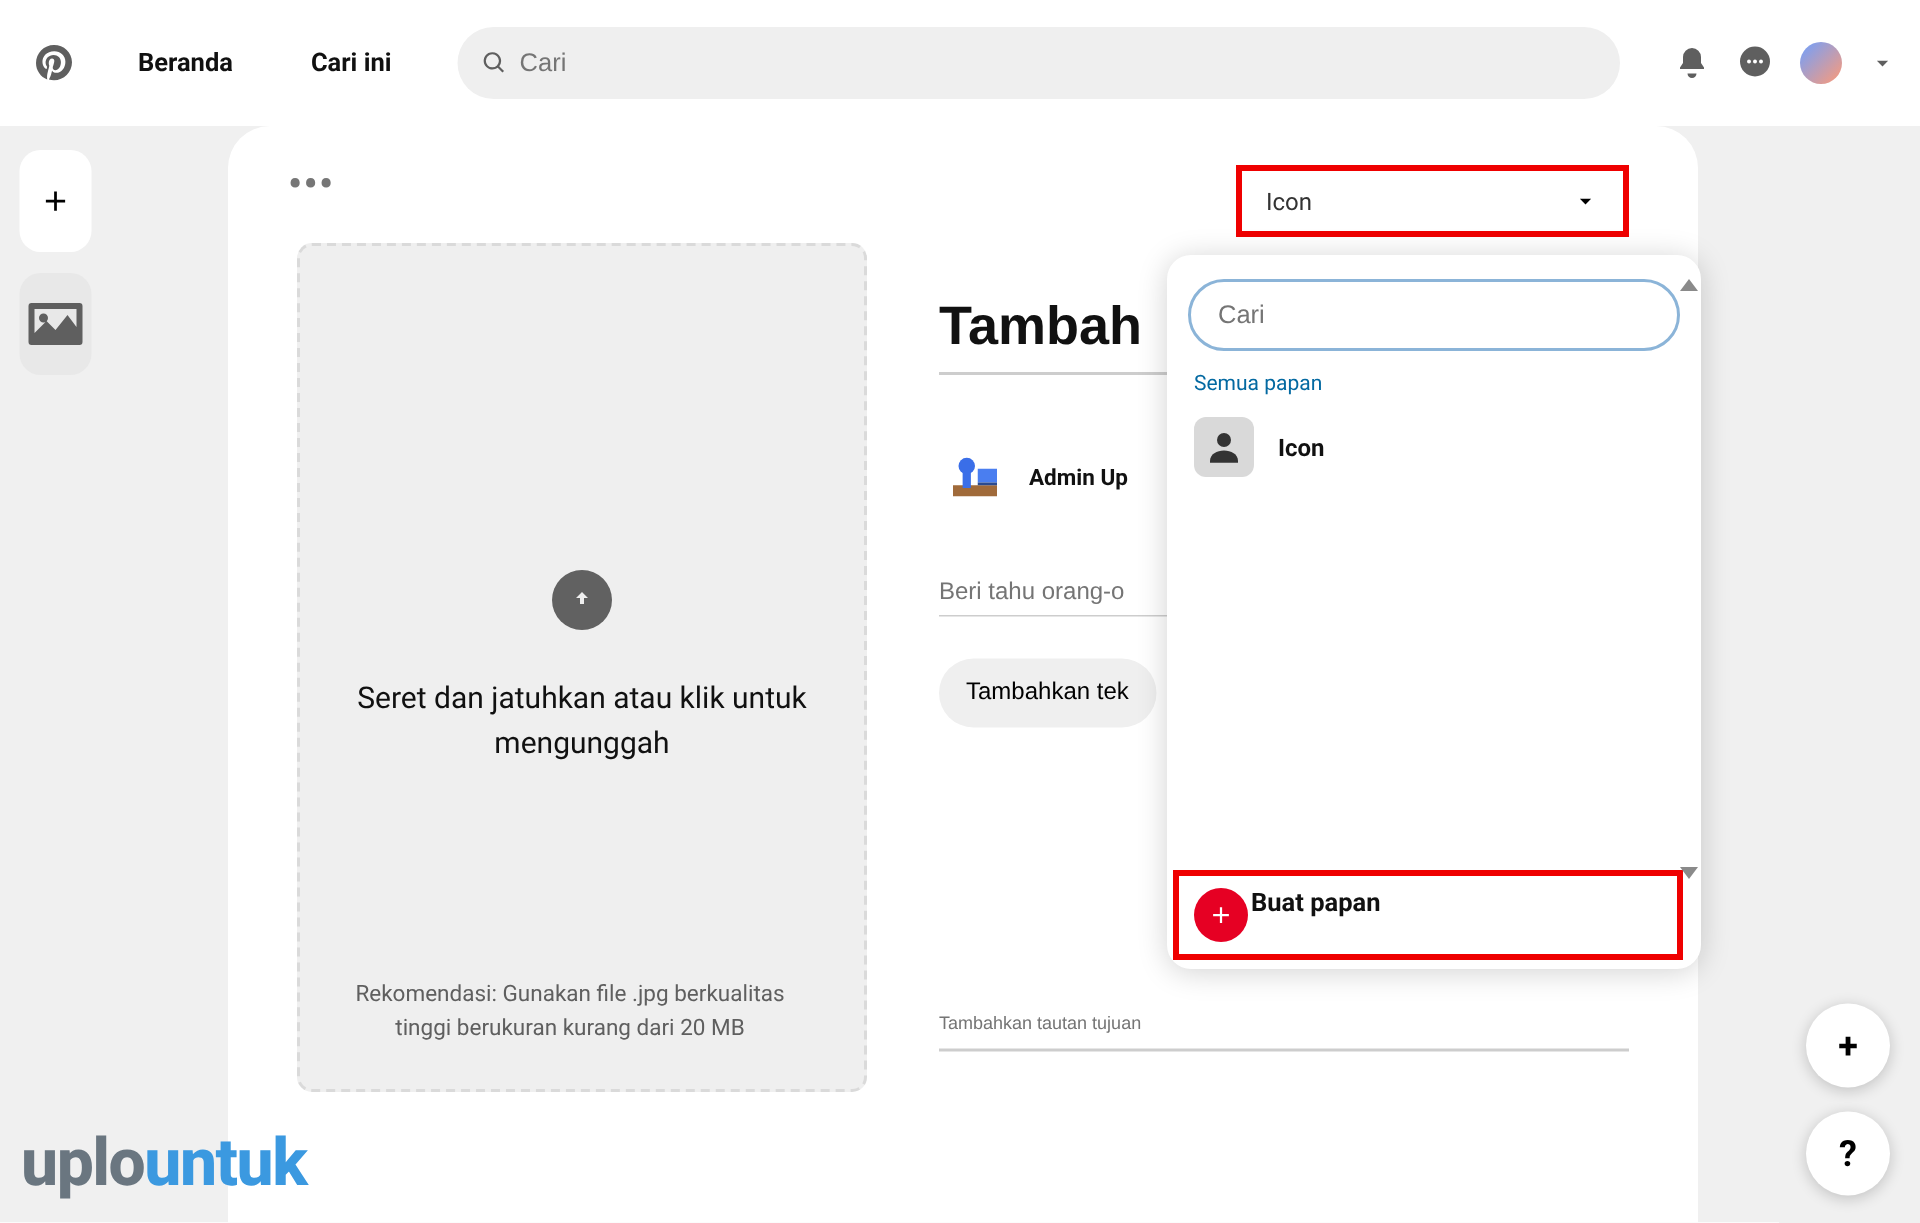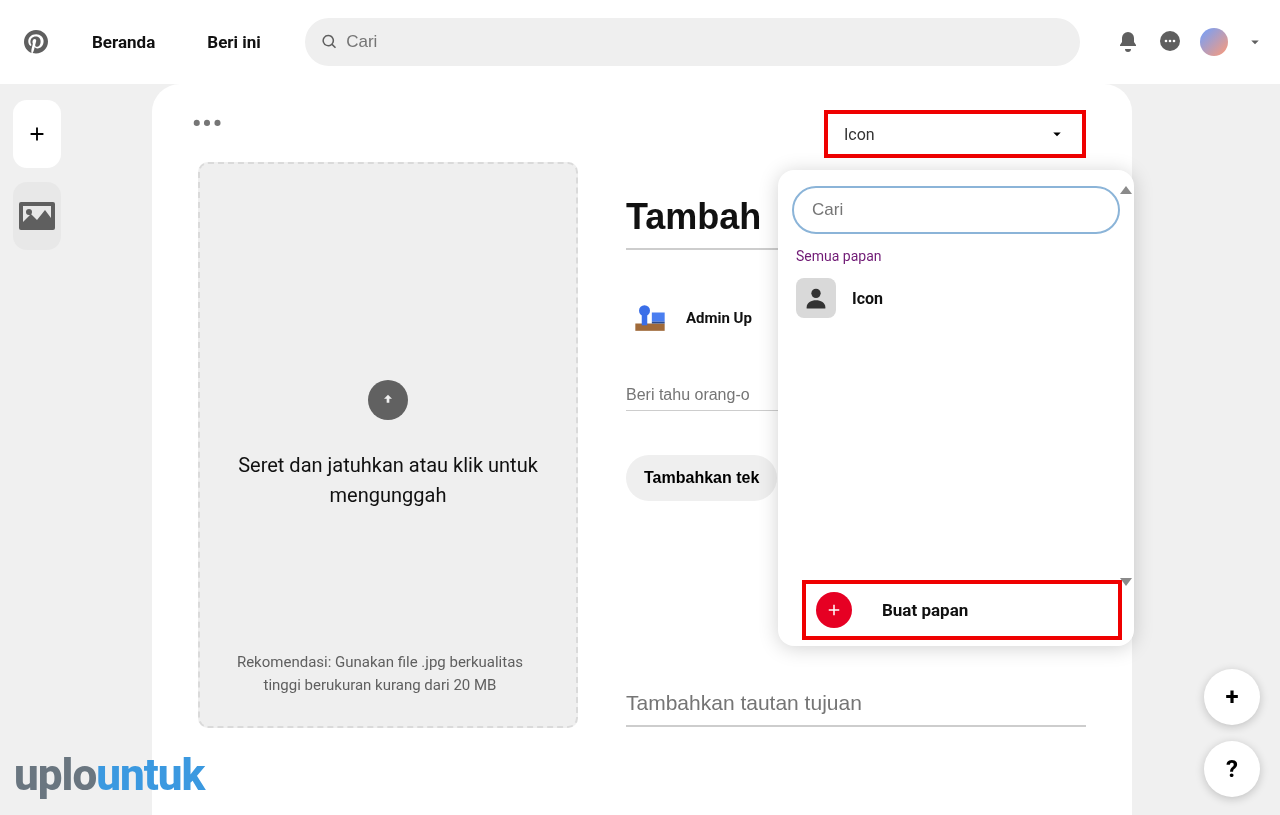--- a/index.html
+++ b/index.html
@@ -35,42 +35,42 @@
   .upload-text { font-size:20px; color:#111; text-align:center; line-height:1.5; }
   .upload-hint { position:absolute; bottom: 30px; left:0; right:16px; text-align:center; color:#5f5f5f; font-size:15px; line-height:1.5; padding: 0 24px; }
 
   .form-col { flex:1; padding-top: 34px; position:relative; }
   .title-input { font-size: 36px; font-weight: 700; color:#111; border:none; border-bottom: 2px solid #cdcdcd; width:100%; padding-bottom:10px; outline:none; }
   .author-row { display:flex; align-items:center; gap:12px; margin-top: 44px; }
   .author-avatar { width:48px; height:48px; border-radius:50%; background:#fff; display:flex; align-items:center; justify-content:center; }
   .author-avatar svg { width:44px; height:44px; }
   .author-name { font-size:15px; font-weight:700; color:#111; }
   .desc-input { margin-top: 44px; border:none; border-bottom:1px solid #cdcdcd; width:100%; font-size:16px; color:#5f5f5f; padding-bottom:6px; outline:none; }
-  .alt-btn { margin-top:44px; background:#efefef; border:none; border-radius:24px; padding:14px 18px; font-size:16px; font-weight:700; cursor:pointer; }
-  .link-input { margin-top: 190px; border:none; border-bottom:2px solid #cdcdcd; width:100%; font-size:21px; color:#5f5f5f; padding-bottom:10px; outline:none; }
+  .alt-btn { margin-top:28px; background:#efefef; border:none; border-radius:24px; padding:14px 18px; font-size:16px; font-weight:400; cursor:pointer; }
+  .link-input { margin-top: 190px; border:none; border-bottom:2px solid #cdcdcd; width:100%; font-size:12px; color:#5f5f5f; padding-bottom:10px; outline:none; }
 
   
   .board-select { position:absolute; top: 26px; right: 46px; width: 262px; height: 48px; border: 4px solid #ef0000; display:flex; align-items:center; justify-content:space-between; padding: 0 16px; cursor:pointer; background:#fff; }
   .board-select span { font-size:16px; color:#333; }
   .board-select svg { width:18px; height:18px; }
 
   
   .dropdown { position:absolute; top: 86px; right: -2px; width: 356px; background:#fff; border-radius:16px; box-shadow: 0 2px 20px rgba(0,0,0,0.18); padding: 16px 0 0 0; z-index: 10; }
   .dd-search { margin: 0 14px 10px 14px; }
   .dd-search input { width:100%; height:48px; border: 2px solid #8bb4d8; border-radius: 28px; padding: 0 18px; font-size:17px; outline:none; color:#333; }
-  .dd-label { font-size:14px; color:#701a75; padding: 4px 18px 8px 18px; }
+  .dd-label { font-size:14px; color:#0369a1; padding: 4px 18px 8px 18px; }
   .dd-item { display:flex; align-items:center; gap:16px; padding:6px 18px 10px 18px; cursor:pointer; }
   .dd-thumb { width:40px; height:40px; border-radius:8px; background:#d9d9d9; display:flex; align-items:center; justify-content:center; }
   .dd-thumb svg { width:28px; height:28px; color:#333; }
   .dd-item-name { font-size:16px; font-weight:700; color:#111; }
   .dd-spacer { height: 244px; }
   .dd-scrollbar { position:absolute; right:2px; top:16px; bottom:60px; width:12px; }
   .dd-scroll-track-top { position:absolute; top:0; right:0; width:0;height:0; border-left:6px solid transparent; border-right:6px solid transparent; border-bottom:8px solid #8a8a8a; }
   .dd-scroll-track-bot { position:absolute; bottom:0; right:0; width:0;height:0; border-left:6px solid transparent; border-right:6px solid transparent; border-top:8px solid #8a8a8a; }
-  .dd-footer { border: 4px solid #ef0000; margin: 8px 12px 6px 24px; padding: 8px 10px; display:flex; align-items:center; gap:30px; cursor:pointer; }
+  .dd-footer { border: 4px solid #ef0000; margin: 8px 12px 6px 4px; padding: 8px 10px; display:flex; align-items:flex-start; gap:2px; cursor:pointer; }
   .dd-plus { width:36px; height:36px; border-radius:50%; background:#e60023; display:flex; align-items:center; justify-content:center; }
   .dd-plus svg { color:#fff; width:18px; height:18px; }
   .dd-footer-label { font-size:17px; font-weight:700; color:#111; }
 
   
   .fab-col { position:fixed; right:20px; bottom:18px; display:flex; flex-direction:column; gap:16px; }
   .fab { width:56px; height:56px; border-radius:50%; background:#fff; box-shadow:0 2px 10px rgba(0,0,0,0.2); display:flex; align-items:center; justify-content:center; cursor:pointer; font-size:24px; font-weight:700; }
 
   
   .watermark { position:fixed; left:14px; bottom:14px; font-size:44px; font-weight:800; color:#6a7680; letter-spacing:-1px; pointer-events:none; }
@@ -79,21 +79,21 @@
 </head>
 <body>
 
 <div class="header">
   <div class="header-icon logo">
     <svg viewBox="0 0 24 24" fill="currentColor">
         <path d="M12 0C5.4 0 0 5.4 0 12c0 5 3.1 9.3 7.5 11-.1-.9-.2-2.4 0-3.4.2-.9 1.4-5.8 1.4-5.8s-.4-.7-.4-1.8c0-1.7 1-3 2.2-3 1 0 1.5.8 1.5 1.7 0 1-.6 2.6-1 4-.3 1.2.6 2.1 1.7 2.1 2.1 0 3.7-2.2 3.7-5.4 0-2.8-2-4.8-4.9-4.8-3.3 0-5.3 2.5-5.3 5.1 0 1 .4 2.1.9 2.7.1.1.1.2.1.3-.1.3-.3 1-.3 1.2 0 .2-.2.2-.4.1-1.5-.7-2.4-2.9-2.4-4.6 0-3.8 2.7-7.2 7.9-7.2 4.1 0 7.4 2.9 7.4 6.9 0 4.1-2.6 7.4-6.2 7.4-1.2 0-2.3-.6-2.7-1.4l-.7 2.8c-.3 1-1 2.3-1.4 3.1 1.1.3 2.2.5 3.4.5 6.6 0 12-5.4 12-12S18.6 0 12 0z"></path>
       </svg>
   </div>
   <div class="nav-item">Beranda</div>
-  <div class="nav-item">Beri ini</div>
+  <div class="nav-item">Cari ini</div>
   <div class="search-wrap">
     <svg viewBox="0 0 24 24" fill="currentColor">
         <path d="M10 2a8 8 0 016.32 12.9l4.39 4.39-1.42 1.42-4.39-4.39A8 8 0 1110 2zm0 2a6 6 0 100 12 6 6 0 000-12z"></path>
       </svg>
     <input type="text" placeholder="Cari" style="">
   </div>
   <div class="header-icons">
     <div class="header-icon">
       <svg viewBox="0 0 24 24" fill="currentColor">
           <path d="M12 2a6 6 0 00-6 6v4l-2 3v1h16v-1l-2-3V8a6 6 0 00-6-6zm0 20a3 3 0 003-3H9a3 3 0 003 3z"></path>

